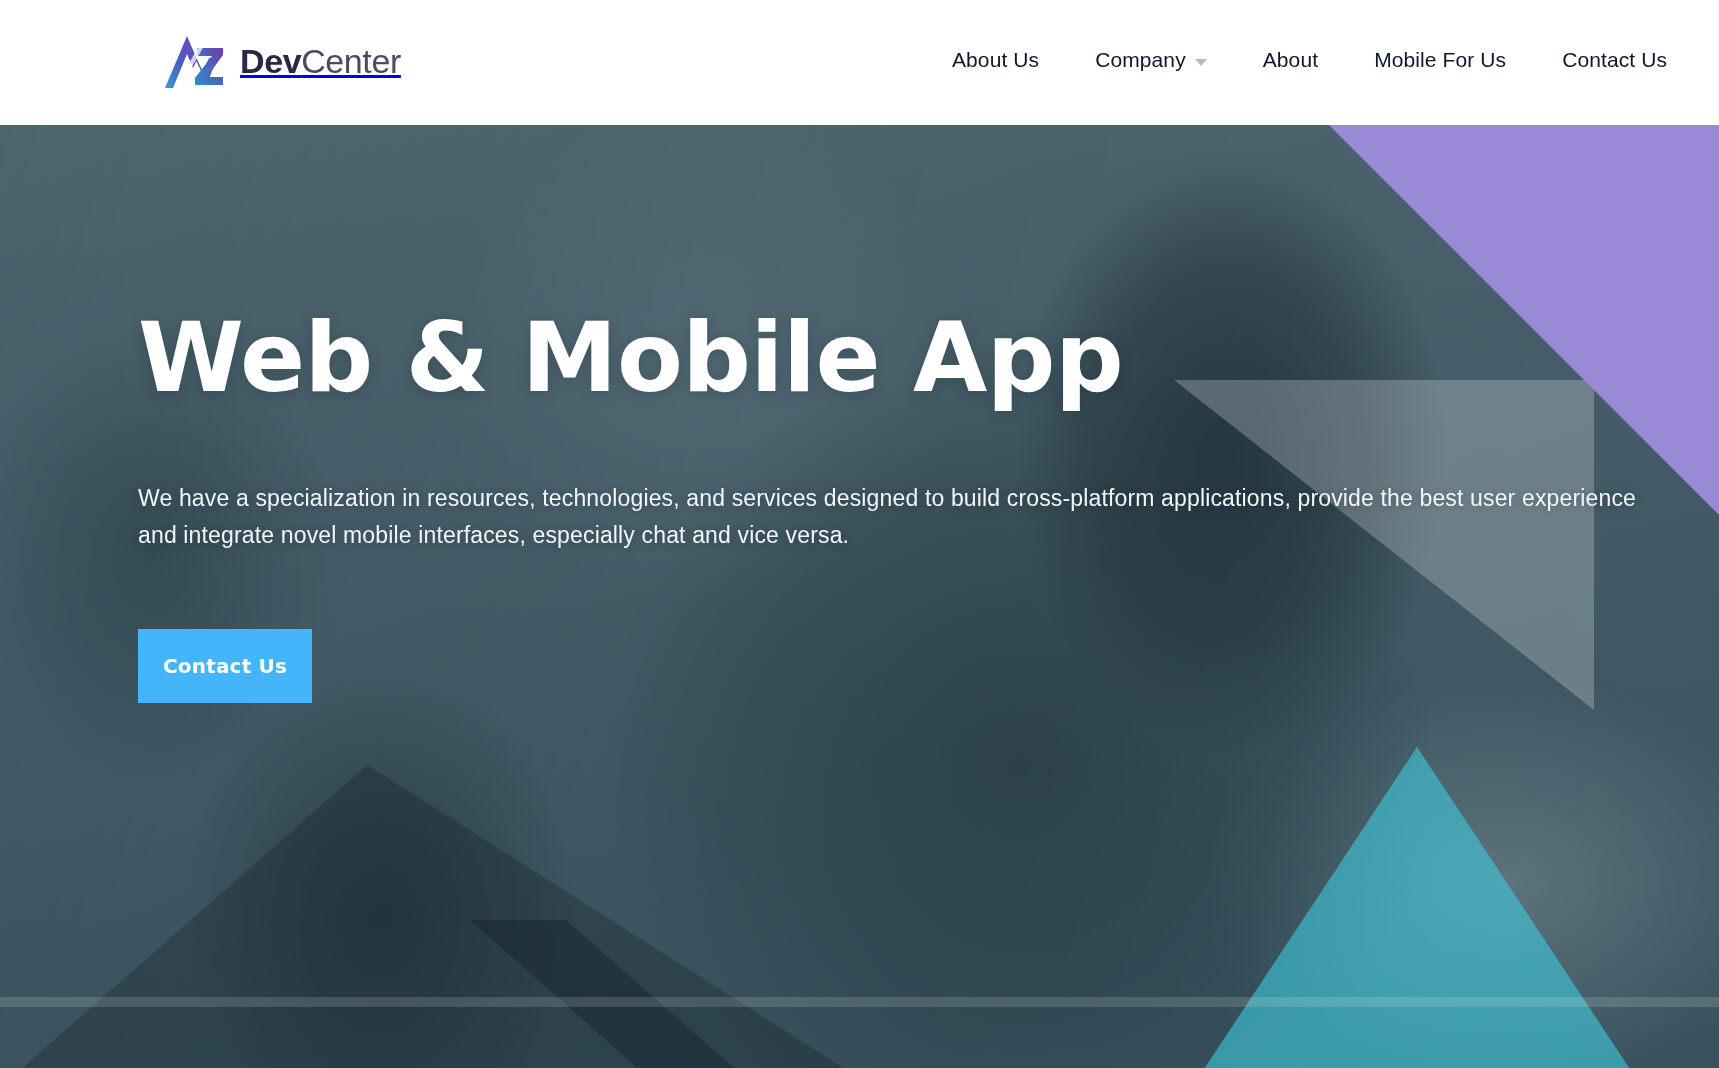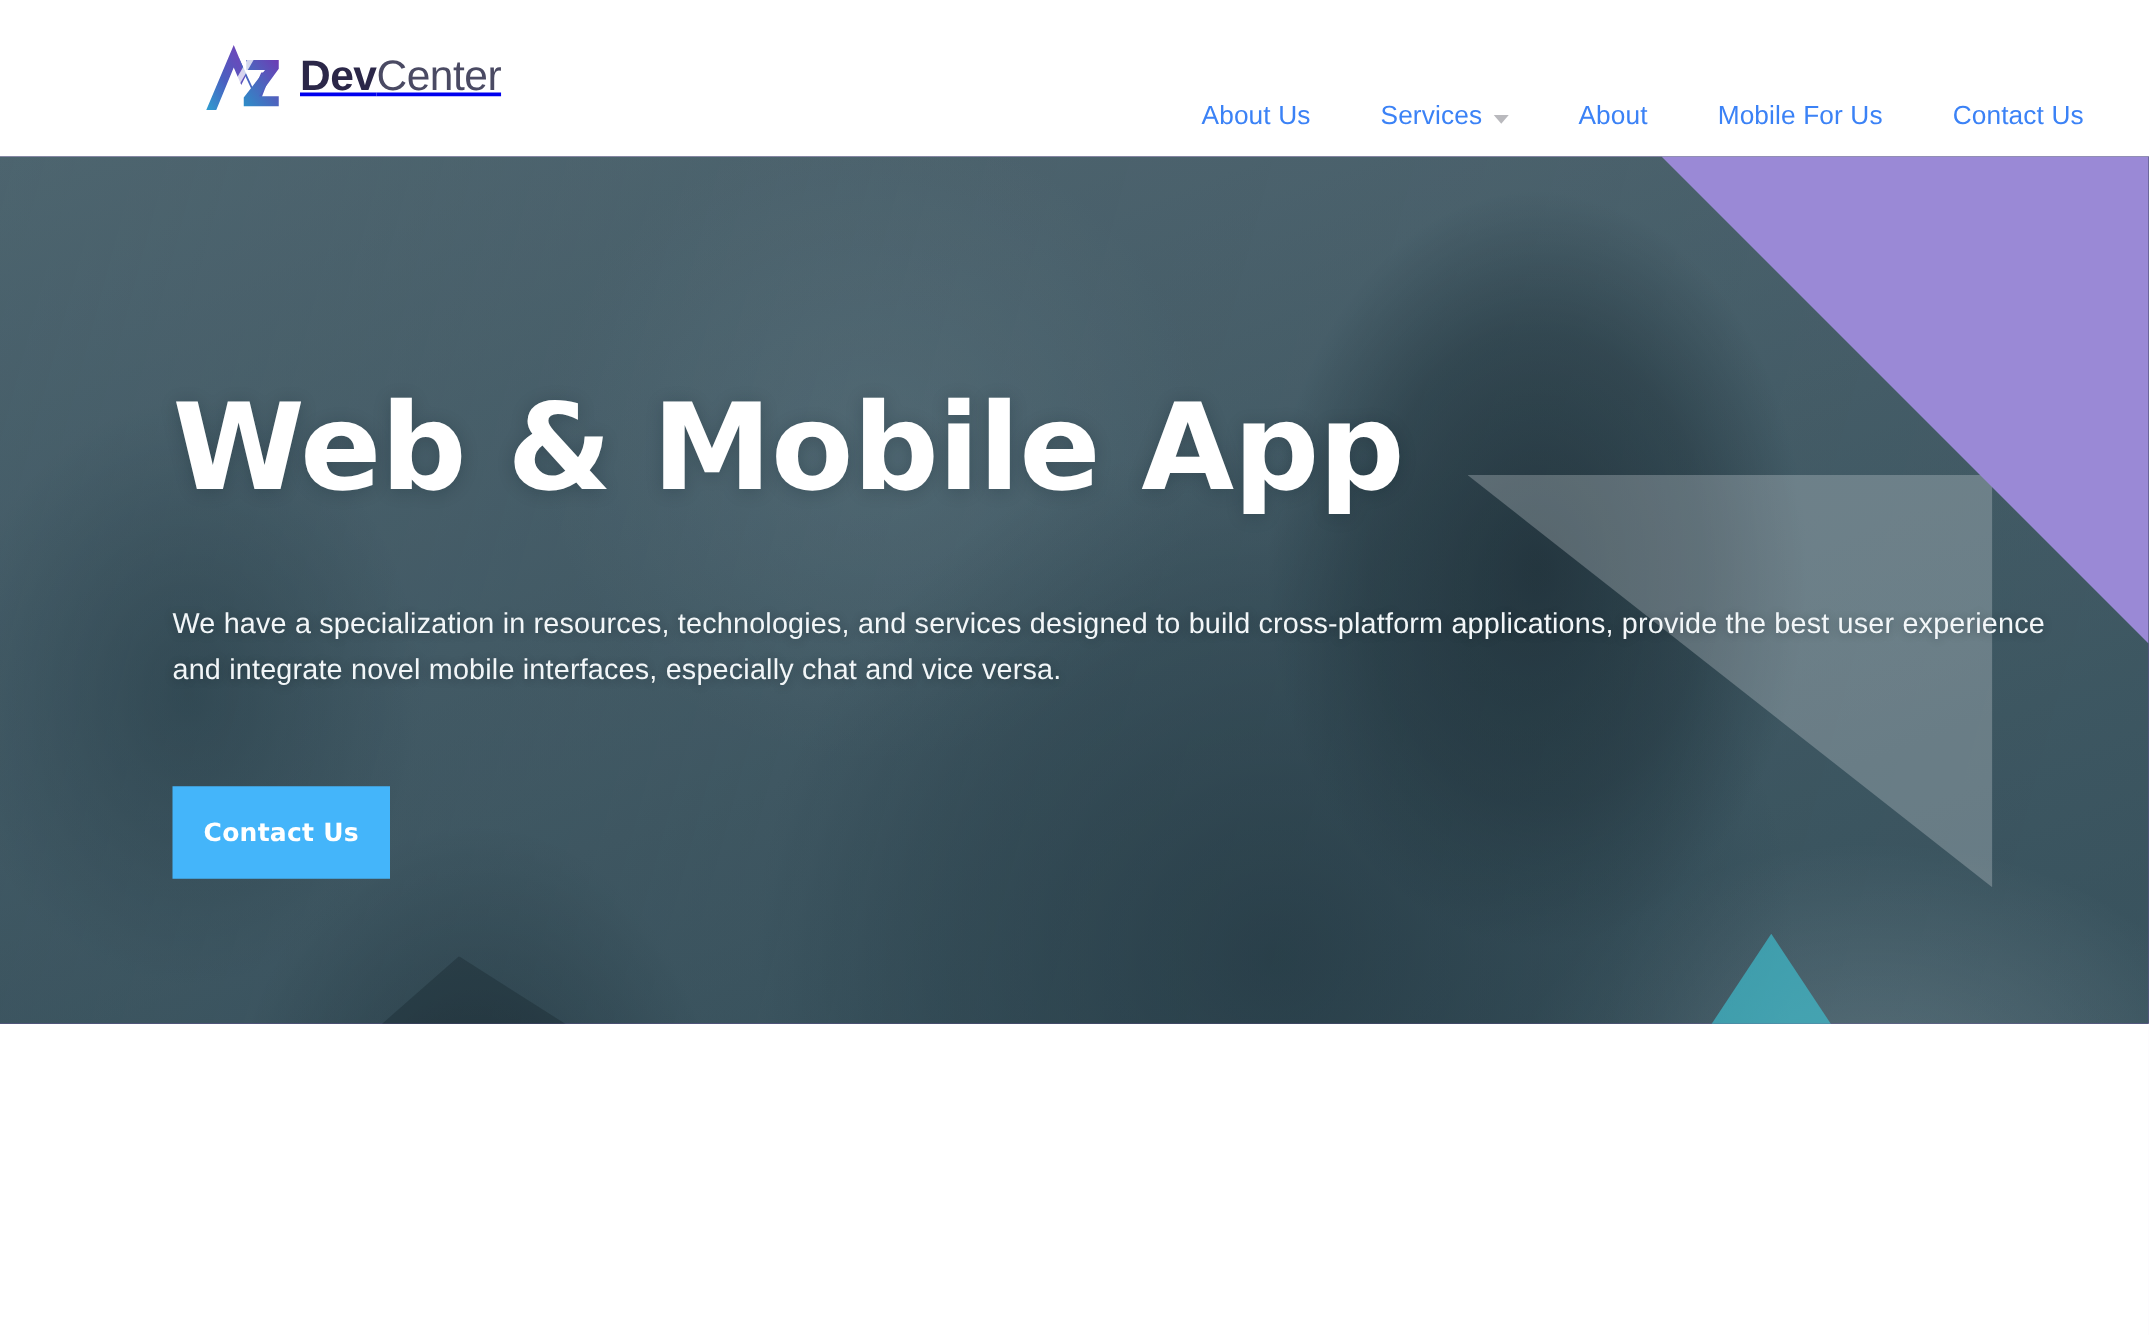--- a/index.html
+++ b/index.html
@@ -31,45 +31,44 @@
   }
   .logo-text .b{ font-weight:700; color:#2b2748; }
   .logo-text .l{ font-weight:400; color:#4a4a63; }
 
   .main-nav{
     position:absolute; right:0; top:40px;
     display:flex; align-items:center;
   }
   .nav-item{
     display:flex; align-items:center; gap:9px;
-    font-size:21px; color:#3b82f6;
+    font-size:21px; color:#0f172a;
     letter-spacing:0.1px;
     padding:0 28px;
     white-space:nowrap;
     cursor:pointer;
     text-decoration:none;
     line-height:40px;
-    margin-top:33px;
   }
   .nav-item:last-child{ padding-right:52px; }
   .caret{
     width:0; height:0;
     border-left:6px solid transparent;
     border-right:6px solid transparent;
     border-top:7px solid #b9b9bd;
     display:inline-block;
     margin-top:4px;
   }
 
   
   .hero{
     position:absolute; top:125px; left:0;
-    width:1719px; height:694px;
+    width:1719px; height:943px;
     overflow:hidden;
-    background:#4c1d95;
+    background:#a21caf;
   }
   
   .hero-photo{
     position:absolute; inset:0;
     background:
       radial-gradient(ellipse 300px 420px at 1230px 330px, rgba(18,28,34,.88) 0%, rgba(22,34,40,.55) 45%, rgba(40,58,66,0) 72%),
       radial-gradient(ellipse 520px 520px at 1020px 640px, rgba(26,40,48,.72) 0%, rgba(30,46,54,.36) 52%, rgba(40,58,66,0) 80%),
       radial-gradient(ellipse 260px 340px at 380px 790px, rgba(16,26,32,.62) 0%, rgba(28,42,50,0) 75%),
       radial-gradient(ellipse 240px 300px at 150px 430px, rgba(30,48,56,.55) 0%, rgba(40,58,66,0) 78%),
       radial-gradient(ellipse 420px 300px at 1500px 760px, rgba(215,222,226,.40) 0%, rgba(150,168,176,0) 70%),
@@ -194,21 +193,21 @@
       <path d="M14 54 L44 2 L49 2 L18 56 Z" fill="#ffffff" opacity=".75"></path>
     </svg>
     <span class="logo-text"><span class="b">Dev</span><span class="l">Center</span></span>
   </a>
 
   <nav class="main-nav">
     <a class="nav-item" href="#">
       <span>About Us</span>
     </a>
     <a class="nav-item" href="#">
-      <span>Services</span>
+      <span>Company</span>
       <i class="caret"></i>
     </a>
     <a class="nav-item" href="#">
       <span>About</span>
     </a>
     <a class="nav-item" href="#">
       <span>Mobile For Us</span>
     </a>
     <a class="nav-item" href="#">
       <span>Contact Us</span>

